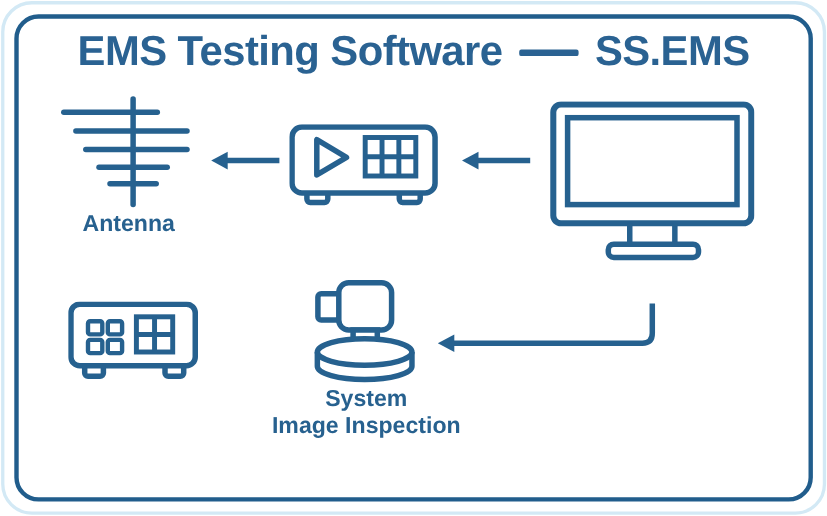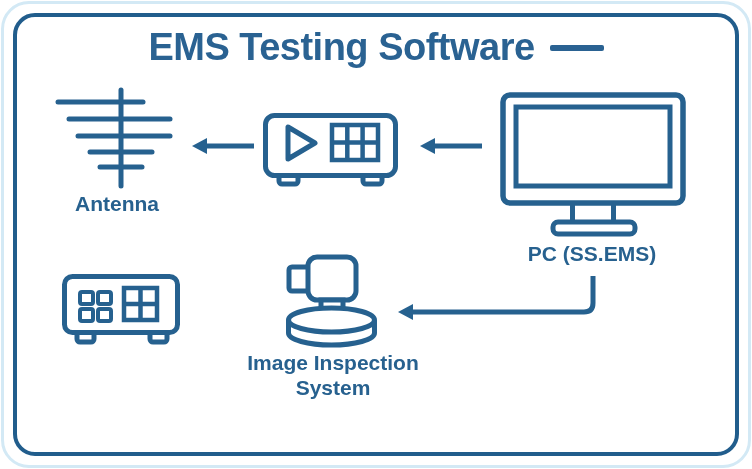--- a/index.html
+++ b/index.html
@@ -27,20 +27,21 @@
 
 <div id="page">
   <div id="outer-edge"></div>
   <div id="frame"></div>
 
   <div id="canvas">
 
     <div id="title">
       <span>EMS Testing Software</span>
       <span class="title-dash"></span>
+      <span>SS.EMS</span>
     </div>
 
     <svg class="icon-svg" style="left:50px;top:86px" width="130" height="104" viewBox="0 0 130 104">
       <g stroke="#26618f" stroke-width="5" fill="none" stroke-linecap="round">
         <line x1="71" y1="4" x2="71" y2="100"></line>
         <line x1="8" y1="16" x2="93" y2="16"></line>
         <line x1="19" y1="33" x2="120" y2="33"></line>
         <line x1="28" y1="50" x2="120" y2="50"></line>
         <line x1="40" y1="66" x2="102" y2="66"></line>
         <line x1="50" y1="81" x2="92" y2="81"></line>
@@ -73,21 +74,20 @@
 
     <svg class="icon-svg" style="left:500px;top:92px" width="186" height="146" viewBox="0 0 186 146">
       <g stroke="#26618f" fill="none">
         <rect x="3" y="3" width="180" height="108" rx="7" stroke-width="5.5"></rect>
         <rect x="16" y="15" width="154" height="79" stroke-width="5"></rect>
         <line x1="72.5" y1="111" x2="72.5" y2="130" stroke-width="5"></line>
         <line x1="113.5" y1="111" x2="113.5" y2="130" stroke-width="5"></line>
         <rect x="53" y="130" width="82" height="12" rx="5" stroke-width="5"></rect>
       </g>
     </svg>
-    <div class="node-label" style="left:492px;top:241px;width:200px">PC (SS.EMS)</div>
 
     <svg class="icon-svg" style="left:62px;top:274px" width="118" height="72" viewBox="0 0 118 72">
       <g stroke="#26618f" fill="none">
         <rect x="15" y="56" width="17" height="12" rx="3" stroke-width="5"></rect>
         <rect x="88" y="56" width="17" height="12" rx="3" stroke-width="5"></rect>
         <rect x="2.5" y="2.5" width="113" height="56" rx="8" stroke-width="5" fill="#ffffff"></rect>
         <rect x="18" y="18" width="13" height="12" rx="2" stroke-width="4"></rect>
         <rect x="36" y="18" width="13" height="12" rx="2" stroke-width="4"></rect>
         <rect x="18" y="35" width="13" height="12" rx="2" stroke-width="4"></rect>
         <rect x="36" y="35" width="13" height="12" rx="2" stroke-width="4"></rect>
@@ -100,22 +100,22 @@
     <svg class="icon-svg" style="left:284px;top:253px" width="100" height="96" viewBox="0 0 100 96">
       <g stroke="#26618f" fill="none">
         <rect x="5" y="14" width="20" height="24" rx="3" stroke-width="5"></rect>
         <rect x="24" y="4" width="48" height="43" rx="9" stroke-width="5" fill="#ffffff"></rect>
         <rect x="37" y="47" width="22" height="22" stroke-width="5" fill="#ffffff"></rect>
         <ellipse cx="47.5" cy="67" rx="43" ry="12" stroke-width="5" fill="#ffffff"></ellipse>
         <path d="M4.5 67 L4.5 80 A43 12 0 0 0 90.5 80 L90.5 67" stroke-width="5"></path>
       </g>
     </svg>
     <div class="node-label" style="left:233px;top:350px;width:200px">
+      <div>System</div>
       <div>Image Inspection</div>
-      <div>System</div>
     </div>
 
     <svg class="icon-svg" style="left:395px;top:270px" width="210" height="55" viewBox="0 0 210 55">
       <path d="M198 6 L198 33 Q198 42 189 42 L16 42" stroke="#26618f" stroke-width="5" fill="none"></path>
       <polygon points="3,42 18,34 18,50" fill="#26618f"></polygon>
     </svg>
 
   </div>
 </div>
 

